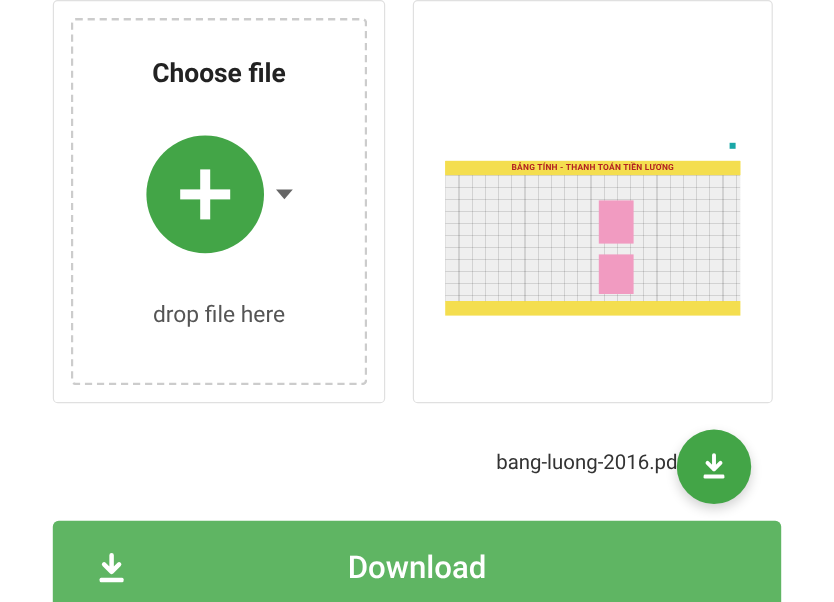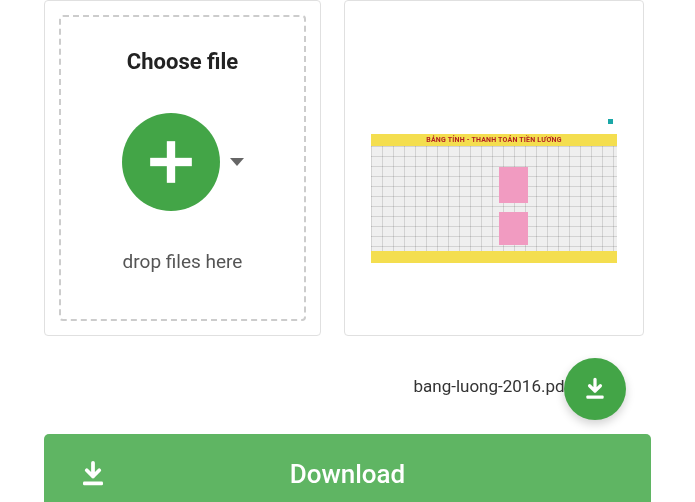--- a/index.html
+++ b/index.html
@@ -222,21 +222,21 @@
       <div class="choose-file-label">Choose file</div>
       <div class="upload-button-wrap">
         <div class="plus-button">
           <svg viewBox="0 0 24 24" fill="#ffffff">
             <rect x="10" y="2" width="4" height="20"></rect>
             <rect x="2" y="10" width="20" height="4"></rect>
           </svg>
         </div>
         <div class="chevron-down"></div>
       </div>
-      <div class="drop-label">drop files here</div>
+      <div class="drop-label">drop file here</div>
     </div>
   </div>
 
   <div class="file-panel">
     <div class="file-card">
       <div class="file-top-blank"></div>
       <div class="file-thumbnail">
         <div class="spreadsheet-preview">
           <div class="teal-dot"></div>
           <div class="title-band">BẢNG TÍNH - THANH TOÁN TIỀN LƯƠNG</div>

